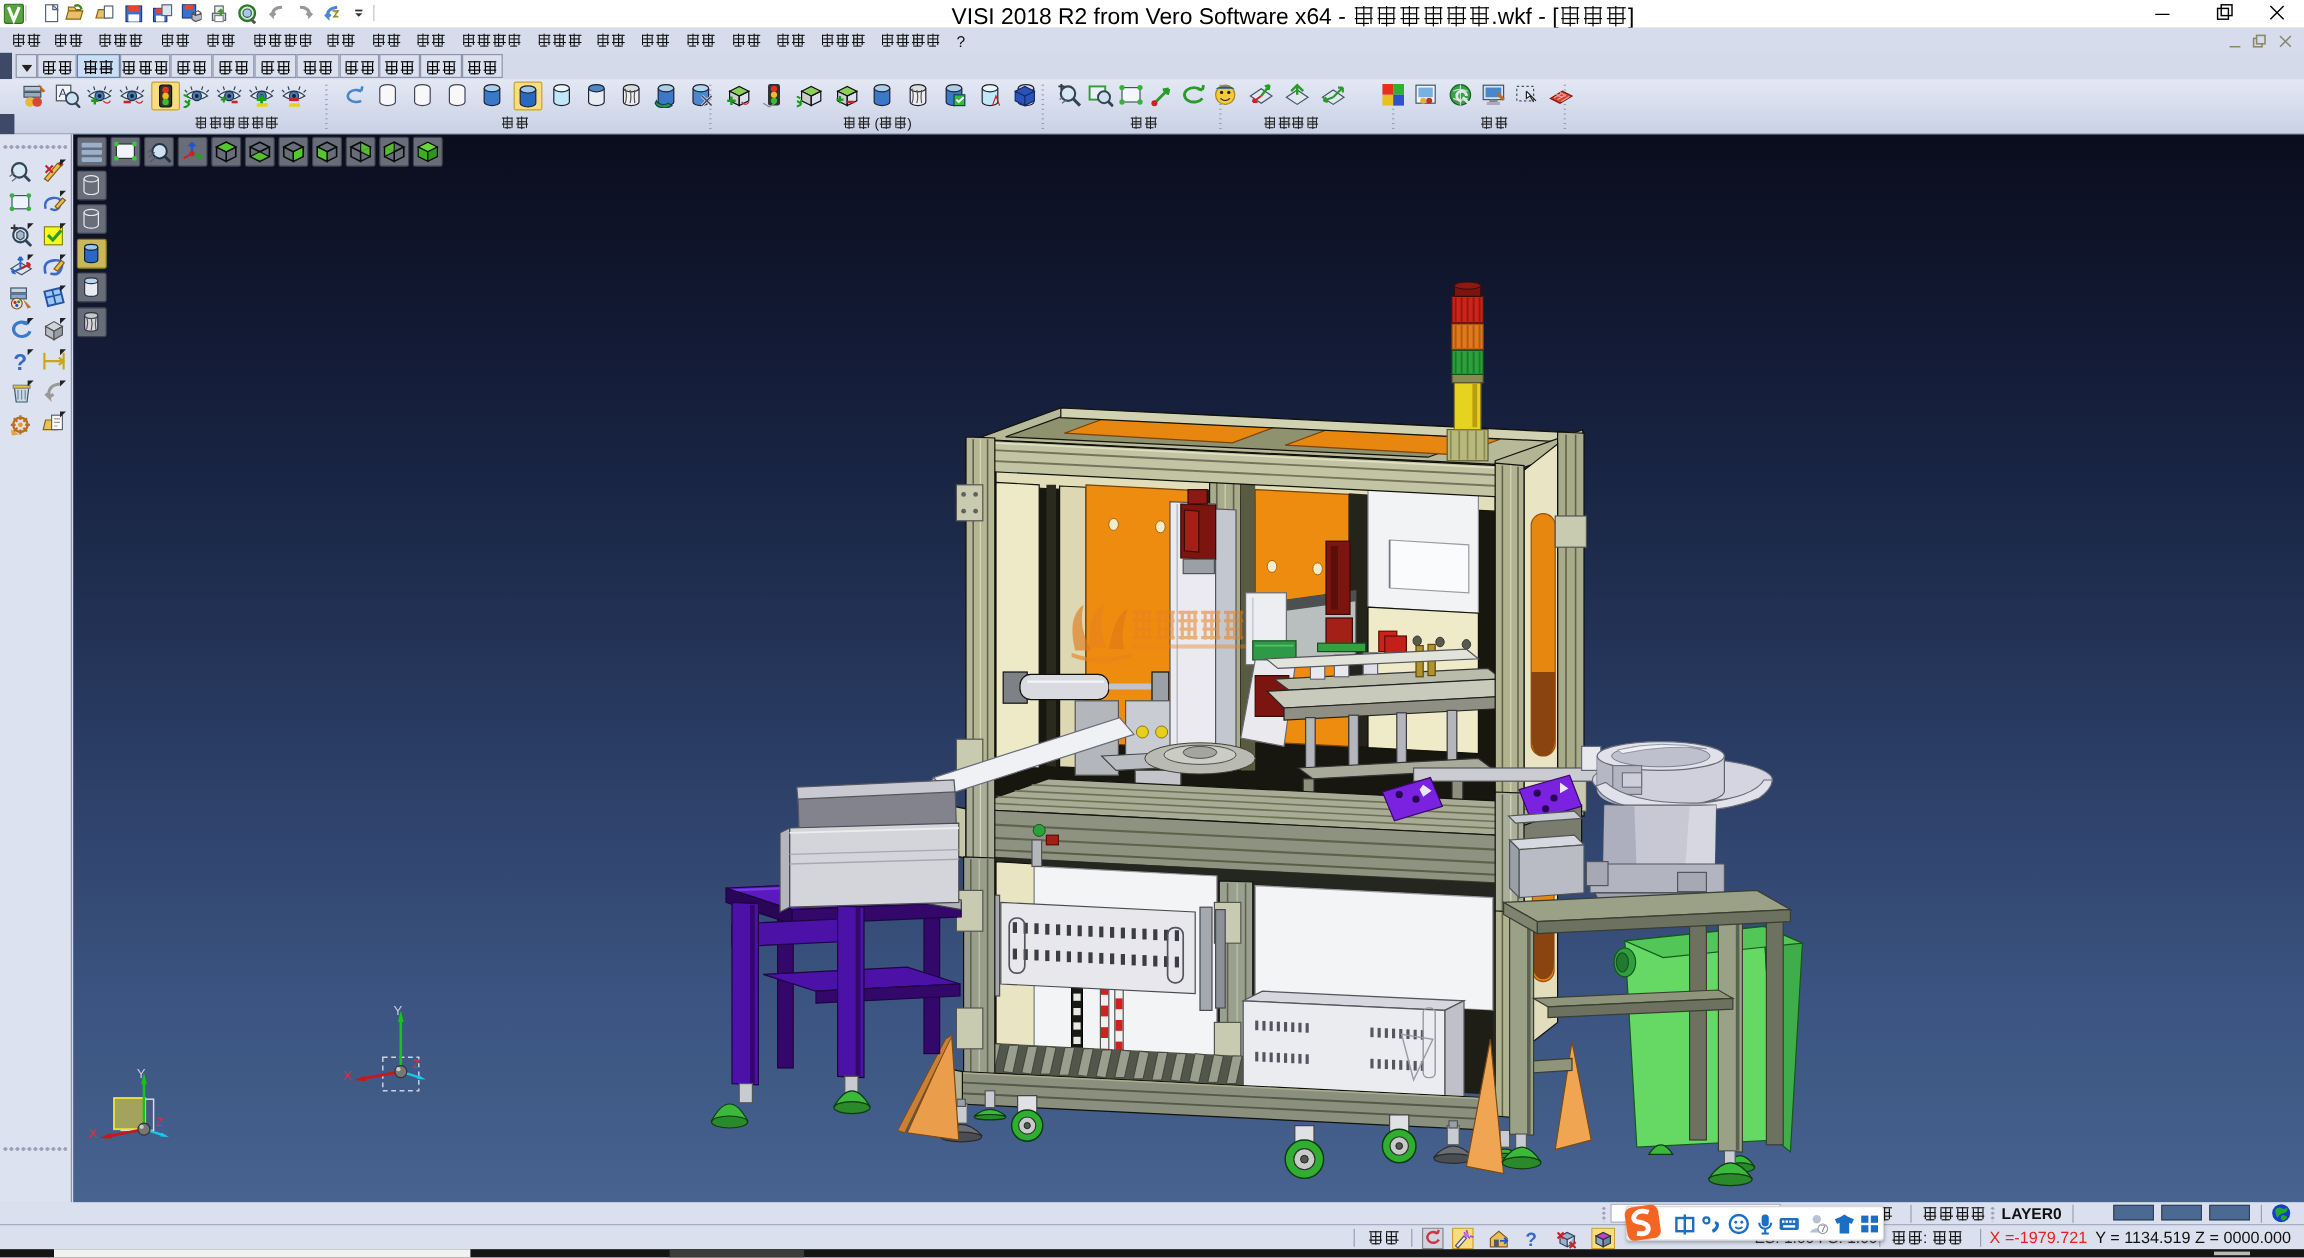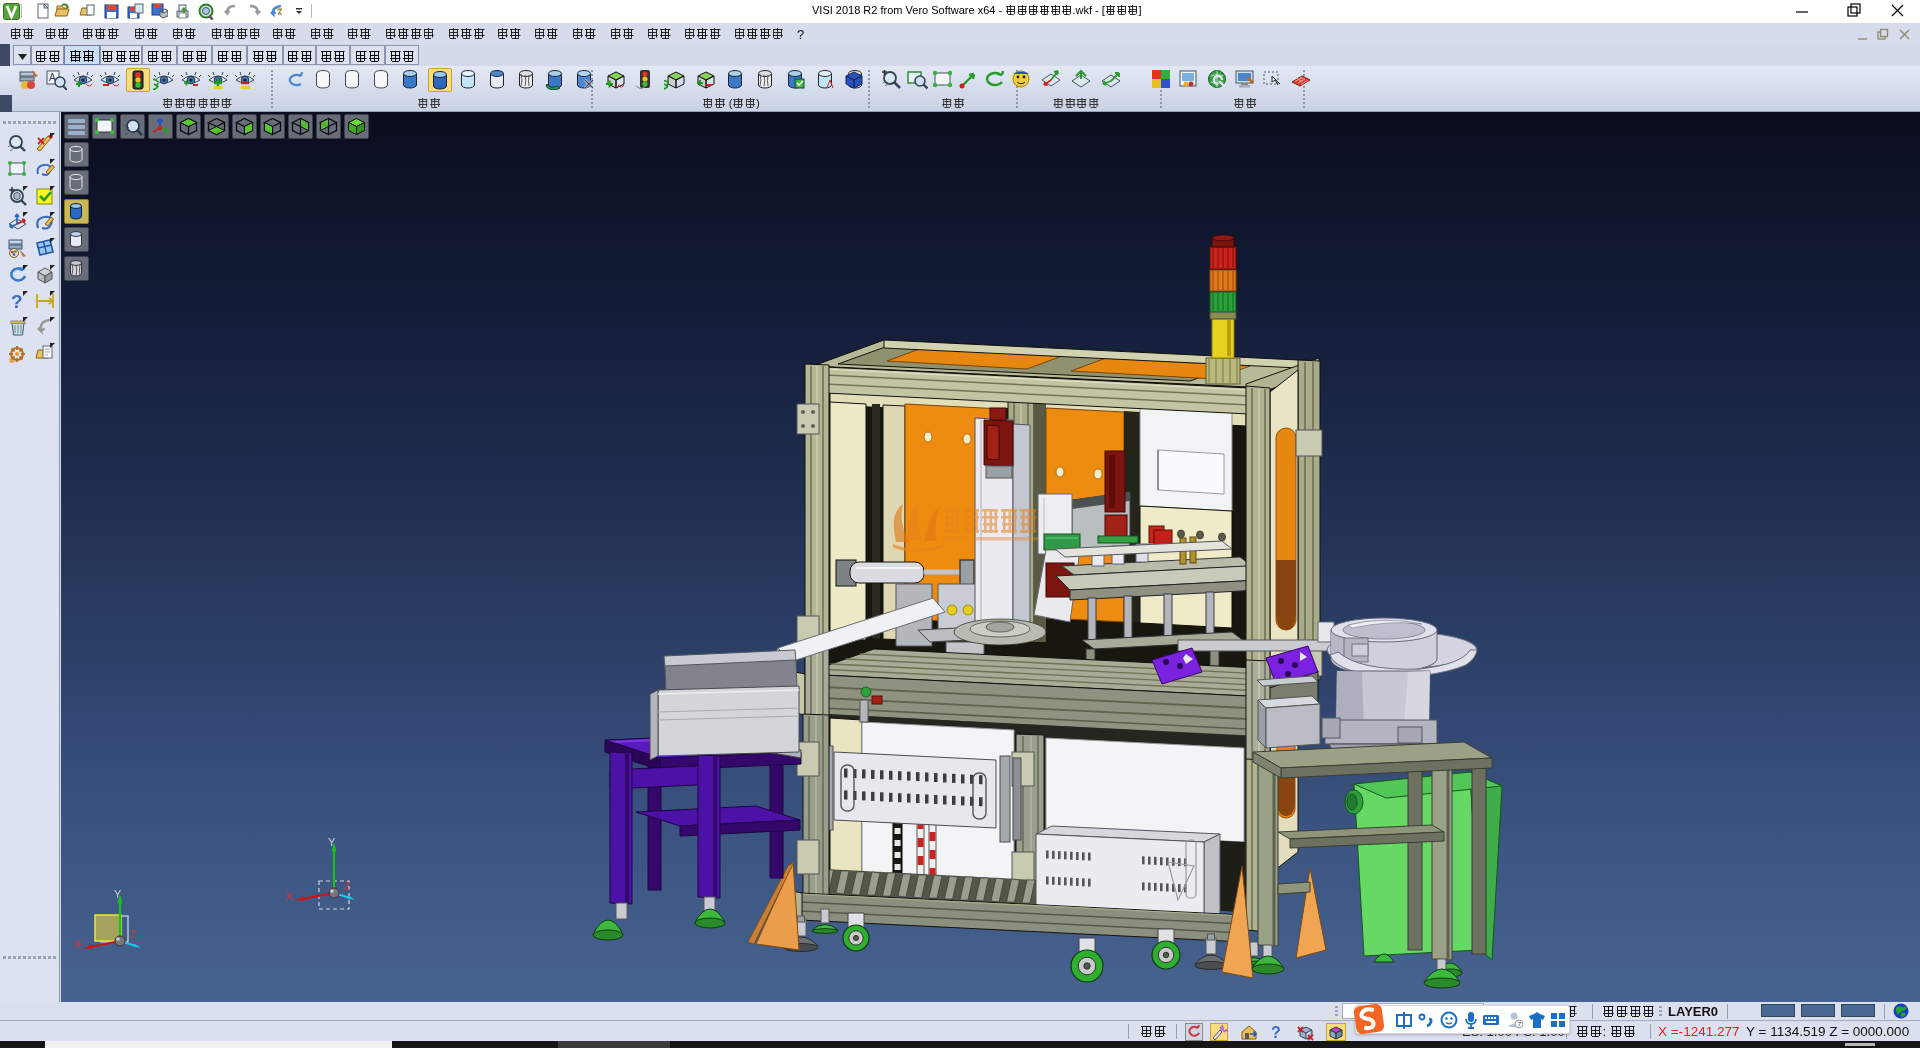--- a/index.html
+++ b/index.html
@@ -3,21 +3,21 @@
 *{margin:0;padding:0;box-sizing:border-box}
 html,body{width:1920px;height:1048px;overflow:hidden;font-family:"Liberation Sans",sans-serif;position:relative;background:#d6dbeb}
 .abs{position:absolute}
 i.c,i.cb{display:inline-block;width:.92em;height:.92em;margin:0 .05em;vertical-align:-.1em;background-repeat:no-repeat;background-image:
 linear-gradient(currentColor,currentColor),linear-gradient(currentColor,currentColor),linear-gradient(currentColor,currentColor),
 linear-gradient(currentColor,currentColor),linear-gradient(currentColor,currentColor),linear-gradient(currentColor,currentColor),linear-gradient(currentColor,currentColor);
 background-position:50% 10%,50% 40%,50% 66%,50% 94%,14% 50%,50% 52%,86% 50%;
 background-size:88% 8%,66% 8%,88% 8%,58% 8%,8% 78%,8% 96%,8% 78%}
 i.cb{background-size:92% 11%,70% 11%,92% 11%,62% 11%,11% 80%,11% 98%,11% 80%}
 #title{left:0;top:0;width:1920px;height:23px;background:#fff;color:#000}
-#title .tx{position:absolute;left:812px;top:4px;font-size:11px;white-space:nowrap}
+#title .tx{position:absolute;left:793px;top:4px;font-size:19px;white-space:nowrap}
 #menu{left:0;top:23px;width:1920px;height:21px;background:#d7dcec;font-size:12.5px;color:#111}
 #menu span{position:absolute;top:4px}
 #tabs{left:0;top:44px;width:1920px;height:22px;background:#d4daea;font-size:13px}
 .tab{position:absolute;top:1px;height:20px;border:1px solid #8d95ac;background:#dbe1ef;color:#000;text-align:center;padding-top:3px}
 .tabsel{background:#cadef5;border-color:#6a82a8;font-weight:bold}
 #tbar{left:0;top:66px;width:1920px;height:46px;background:linear-gradient(#e3e8f4,#c9d1e4);border-bottom:1px solid #97a0b6}
 .tlab{position:absolute;top:31px;font-size:11.5px;color:#1a1a1a;transform:translateX(-50%);white-space:nowrap}
 .tsep{position:absolute;top:3px;width:2px;height:40px;background-image:radial-gradient(circle,#8d96ae 34%,transparent 35%);background-size:2px 4px}
 .ib{position:absolute;top:2px;width:24px;height:24px}
 .hl{background:#f7dd7e;border:1px solid #caa32c;border-radius:2px}
@@ -1154,21 +1154,21 @@
     <svg class="abs" style="left:1326px;top:1px" width="20" height="18" viewBox="0 0 20 18">
       <rect x="0.5" y="0.5" width="19" height="17" fill="#f7dd7e" stroke="#caa32c"></rect>
       <path d="M4 7 L10 4 L16 7 L10 10 Z" fill="#c040d0" stroke="#333"></path>
       <path d="M4 7 L10 10 V16 L4 13 Z" fill="#8aa8c8" stroke="#333"></path>
       <path d="M16 7 L10 10 V16 L16 13 Z" fill="#6a88a8" stroke="#333"></path>
     </svg>
     <span class="abs" style="left:1462px;top:2px;color:#333">ES: 1.00 FS: 1.00</span>
     <div class="vsep" style="left:1566px"></div>
     <span class="abs" style="left:1576px;top:2px"><i class="c"></i><i class="c"></i>: <i class="c"></i><i class="c"></i></span>
     <div class="vsep" style="left:1650px"></div>
-    <span class="abs" style="left:1658px;top:2px;color:#e82020;font-size:13.5px">X =-1241.277</span>
+    <span class="abs" style="left:1658px;top:2px;color:#e82020;font-size:13.5px">X =-1979.721</span>
     <span class="abs" style="left:1746px;top:2px;font-size:13.5px">Y = 1134.519 Z = 0000.000</span>
   </div>
 <div id="task" class="abs">
     <div class="abs" style="left:45px;top:0;width:347px;height:7px;background:#f2f2f2"></div>
     <div class="abs" style="left:558px;top:0;width:112px;height:7px;background:#3c3c3c"></div>
     <div class="abs" style="left:1845px;top:2px;width:30px;height:3px;background:#b8b8b8"></div>
   </div>
 <div class="abs" style="left:1355px;top:1005px;width:215px;height:29px;background:#fff;border:1px solid #d8d8e0;border-radius:3px;box-shadow:0 1px 3px rgba(0,0,0,.25)"></div>
 <svg class="abs" style="left:1352px;top:1002px" width="34" height="34" viewBox="0 0 34 34">
     <g transform="rotate(-8 17 17)">

